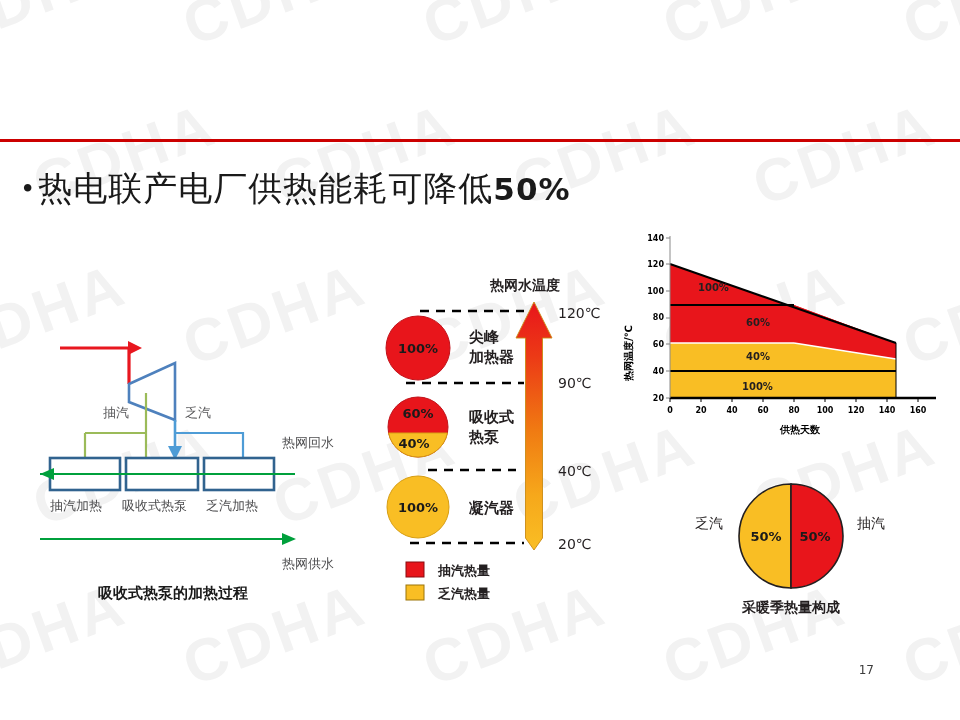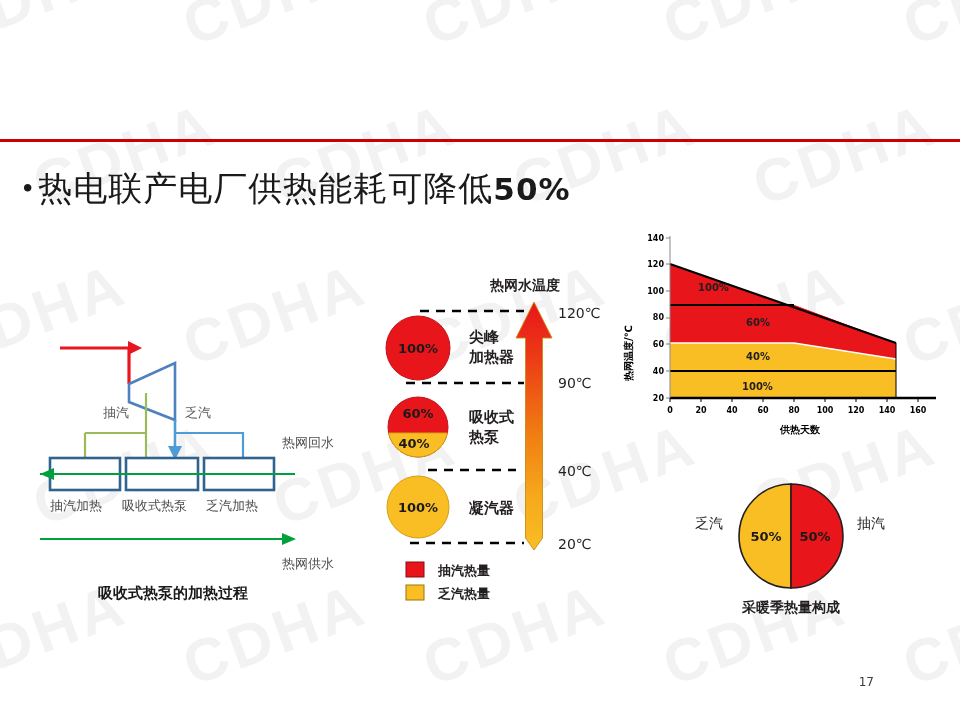--- a/index.html
+++ b/index.html
@@ -29,21 +29,21 @@
   .title{
     position:absolute;left:20px;top:166px;z-index:3;
     font-size:34px;color:#1a1a1a;white-space:nowrap;
     font-family:"DejaVu Serif","Liberation Serif",serif;
     letter-spacing:1px;
   }
   .title .bullet{font-size:26px;vertical-align:2px;margin-right:2px;}
   .title .pct{font-family:"DejaVu Sans","Liberation Sans",sans-serif;font-weight:700;font-size:31px;}
 
   
-  .pageno{position:absolute;right:86px;bottom:31px;font-size:12px;color:#3c3c3c;z-index:3;}
+  .pageno{position:absolute;right:86px;bottom:43px;font-size:12px;color:#3c3c3c;z-index:3;}
 
   
   .panel{position:absolute;z-index:3;}
   svg{display:block;overflow:visible;}
 
   .cn{font-family:"DejaVu Sans","Liberation Sans",sans-serif;}
 
   
   .lbl-gray{font-size:13px;fill:#59595b;}
   .lbl-dark{font-size:13px;fill:#4d4d4f;}

